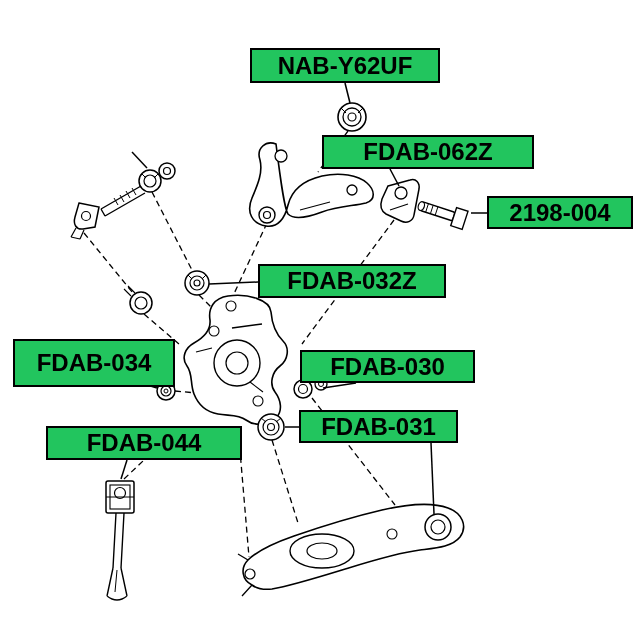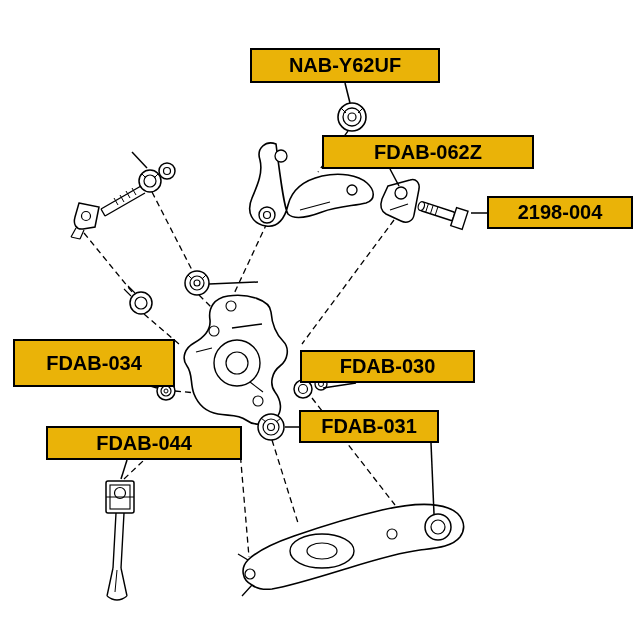--- a/index.html
+++ b/index.html
@@ -22,24 +22,24 @@
     width: 640px;
     height: 640px;
   }
   .plabel {
     position: absolute;
     box-sizing: border-box;
     display: flex;
     align-items: center;
     justify-content: center;
     border: 2px solid #000000;
-    background: #eab308;
+    background: #22c55e;
     color: #000000;
     font-weight: bold;
-    font-size: 20px;
+    font-size: 24px;
     white-space: nowrap;
     z-index: 2;
   }
 </style>
 </head>
 <body>
 
 <div class="stage">
 
   <svg class="diagram-svg" viewBox="0 0 640 640">
@@ -196,23 +196,24 @@
     </g>
   </svg>
 
   <div class="plabel" style="left:250px; top:48px;  width:190px; height:35px">NAB-Y62UF</div>
 
 
   <div class="plabel" style="left:322px; top:135px; width:212px; height:34px">FDAB-062Z</div>
 
   <div class="plabel" style="left:487px; top:196px; width:146px; height:33px">2198-004</div>
 
+  <div class="plabel" style="left:258px; top:264px; width:188px; height:34px">FDAB-032Z</div>
 
 
   <div class="plabel" style="left:13px;  top:339px; width:162px; height:48px">FDAB-034</div>
 
   <div class="plabel" style="left:300px; top:350px; width:175px; height:33px">FDAB-030</div>
 
   <div class="plabel" style="left:46px;  top:426px; width:196px; height:34px">FDAB-044</div>
 
-  <div class="plabel" style="left:299px; top:410px; width:140px; height:33px">FDAB-031</div>
+  <div class="plabel" style="left:299px; top:410px; width:159px; height:33px">FDAB-031</div>
 
 </div>
 
 </body></html>

